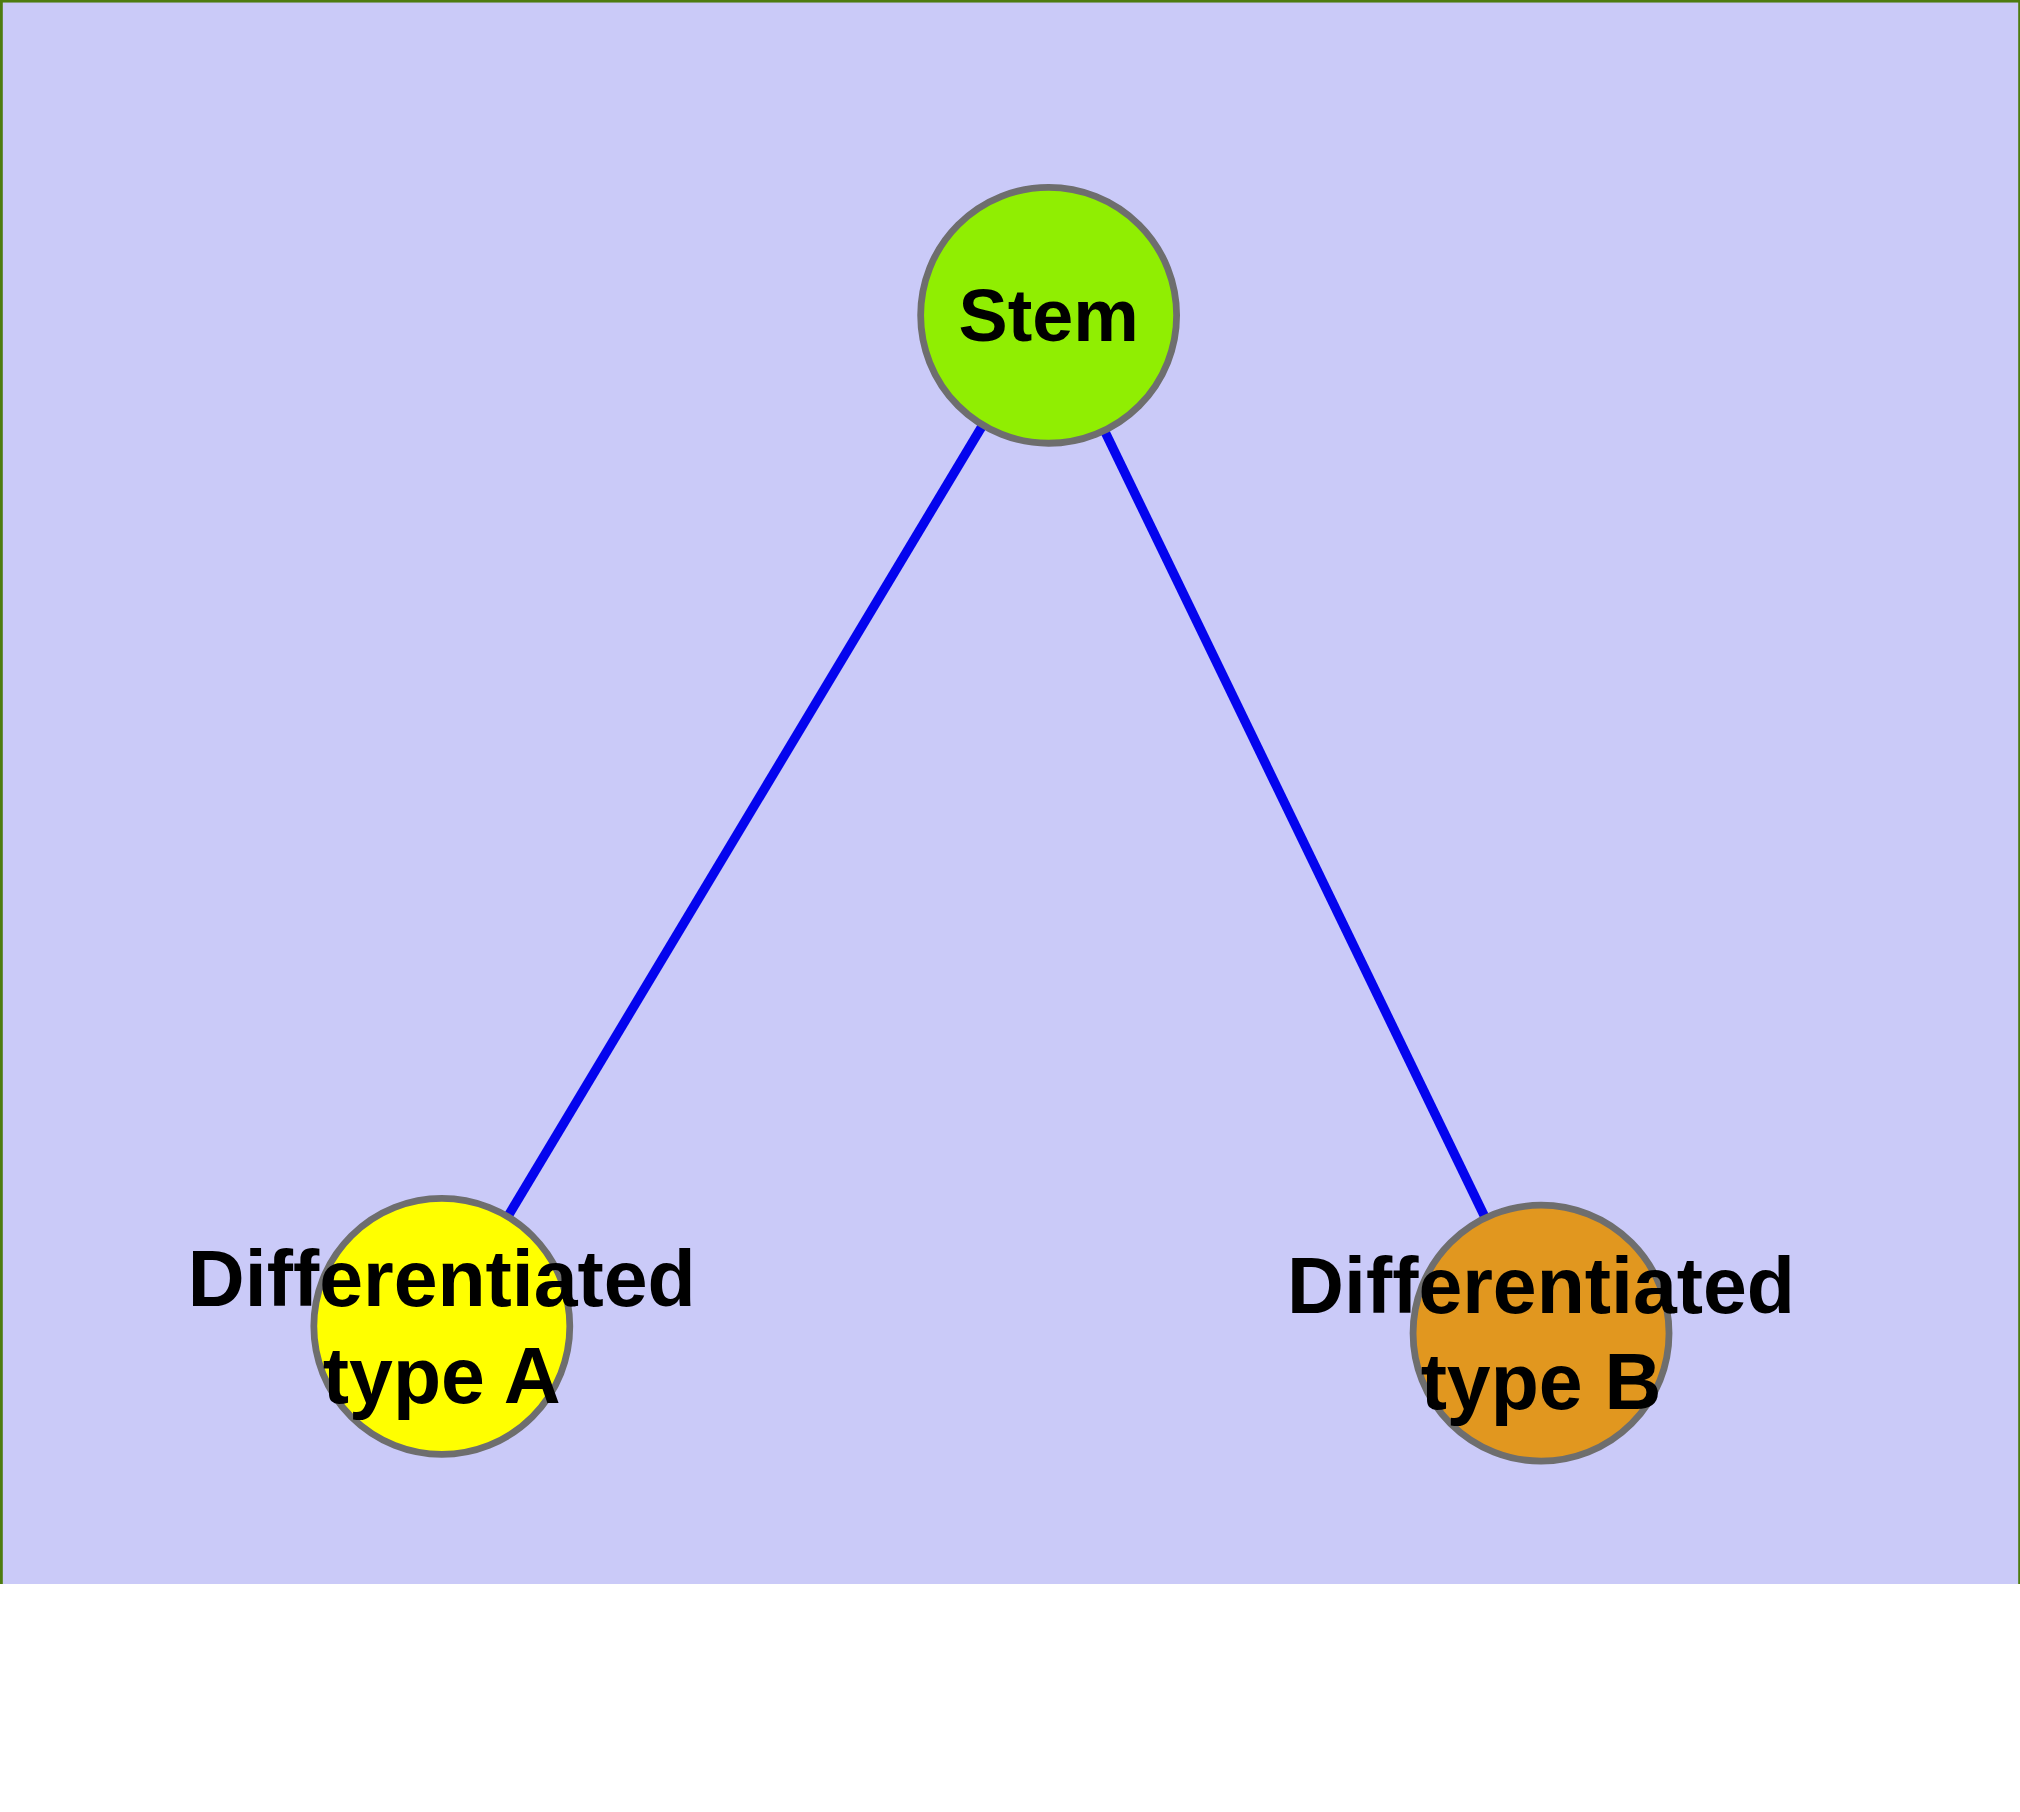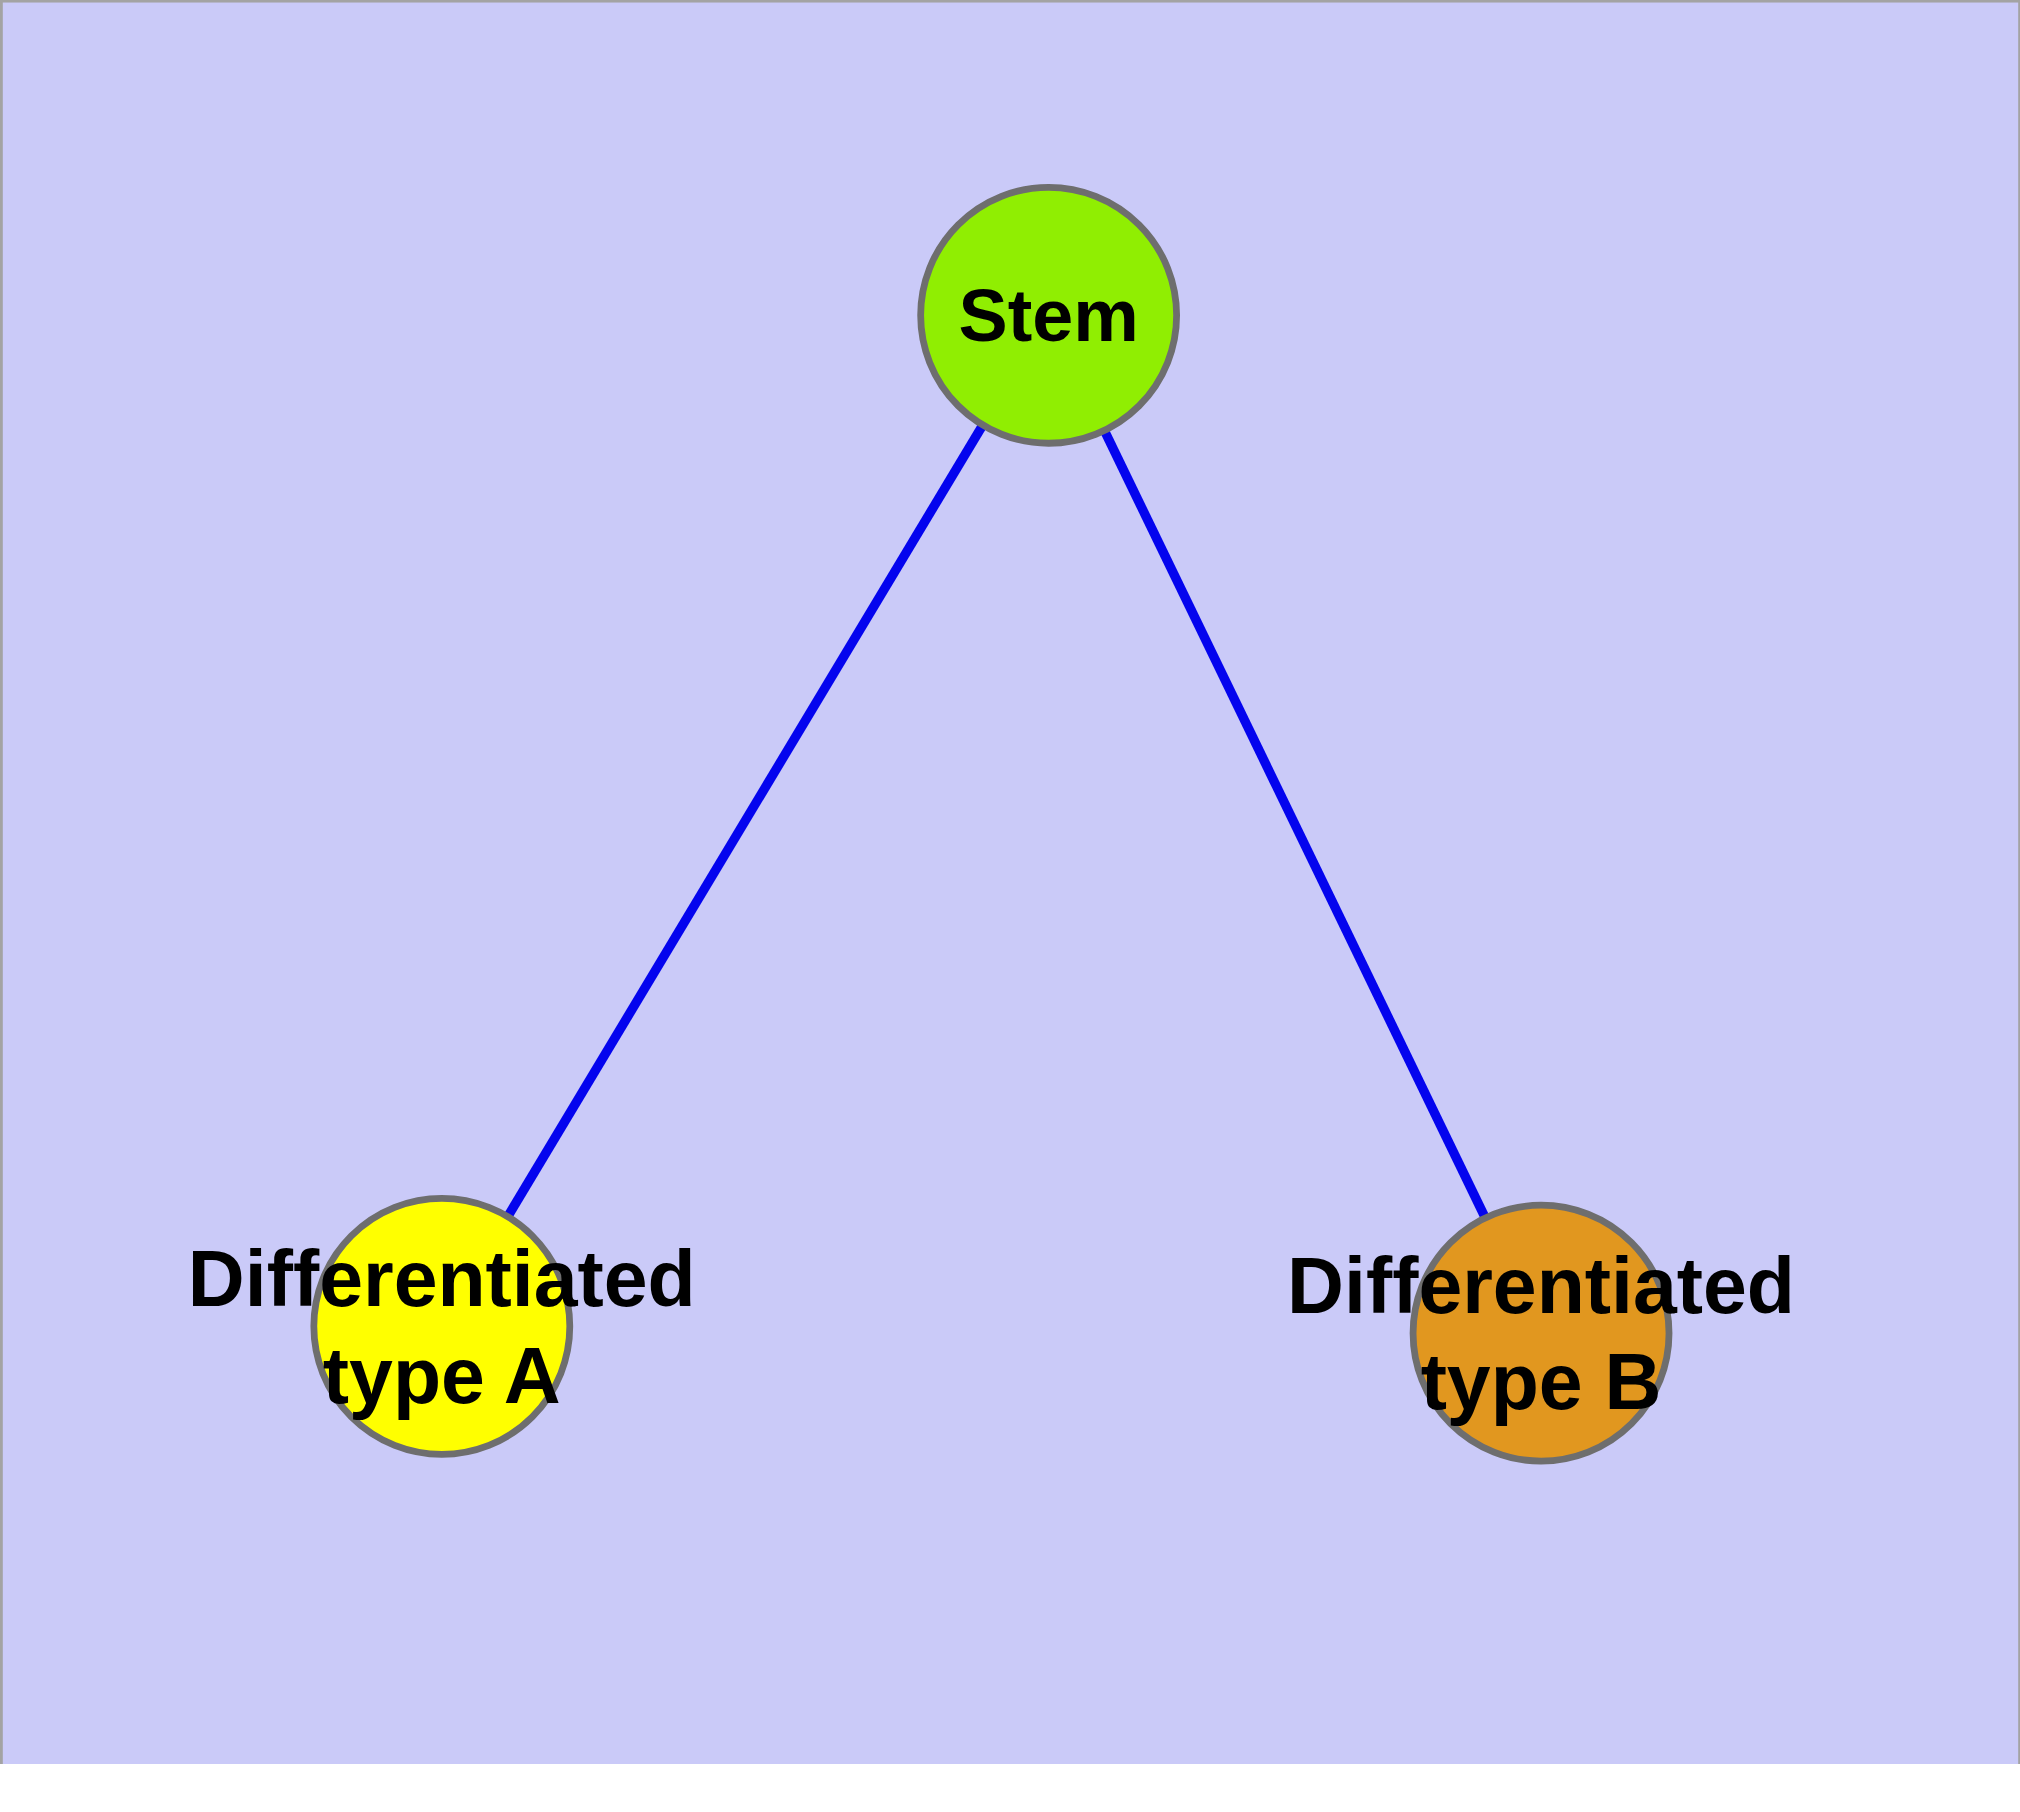--- a/index.html
+++ b/index.html
@@ -4,22 +4,22 @@
 <style>
   html, body {
     margin: 0;
     padding: 0;
     background: #ffffff;
     font-family: "Liberation Sans", sans-serif;
   }
   #stage {
     position: relative;
     width: 2021px;
-    height: 1764px;
-    background: #a3a3a3;
+    height: 1584px;
+    background: #4d7c0f;
     overflow: hidden;
   }
   svg { display: block; }
   .node-label {
     font-family: "Liberation Sans", sans-serif;
     font-weight: bold;
     fill: #000000;
     text-anchor: middle;
   }
 </style>

